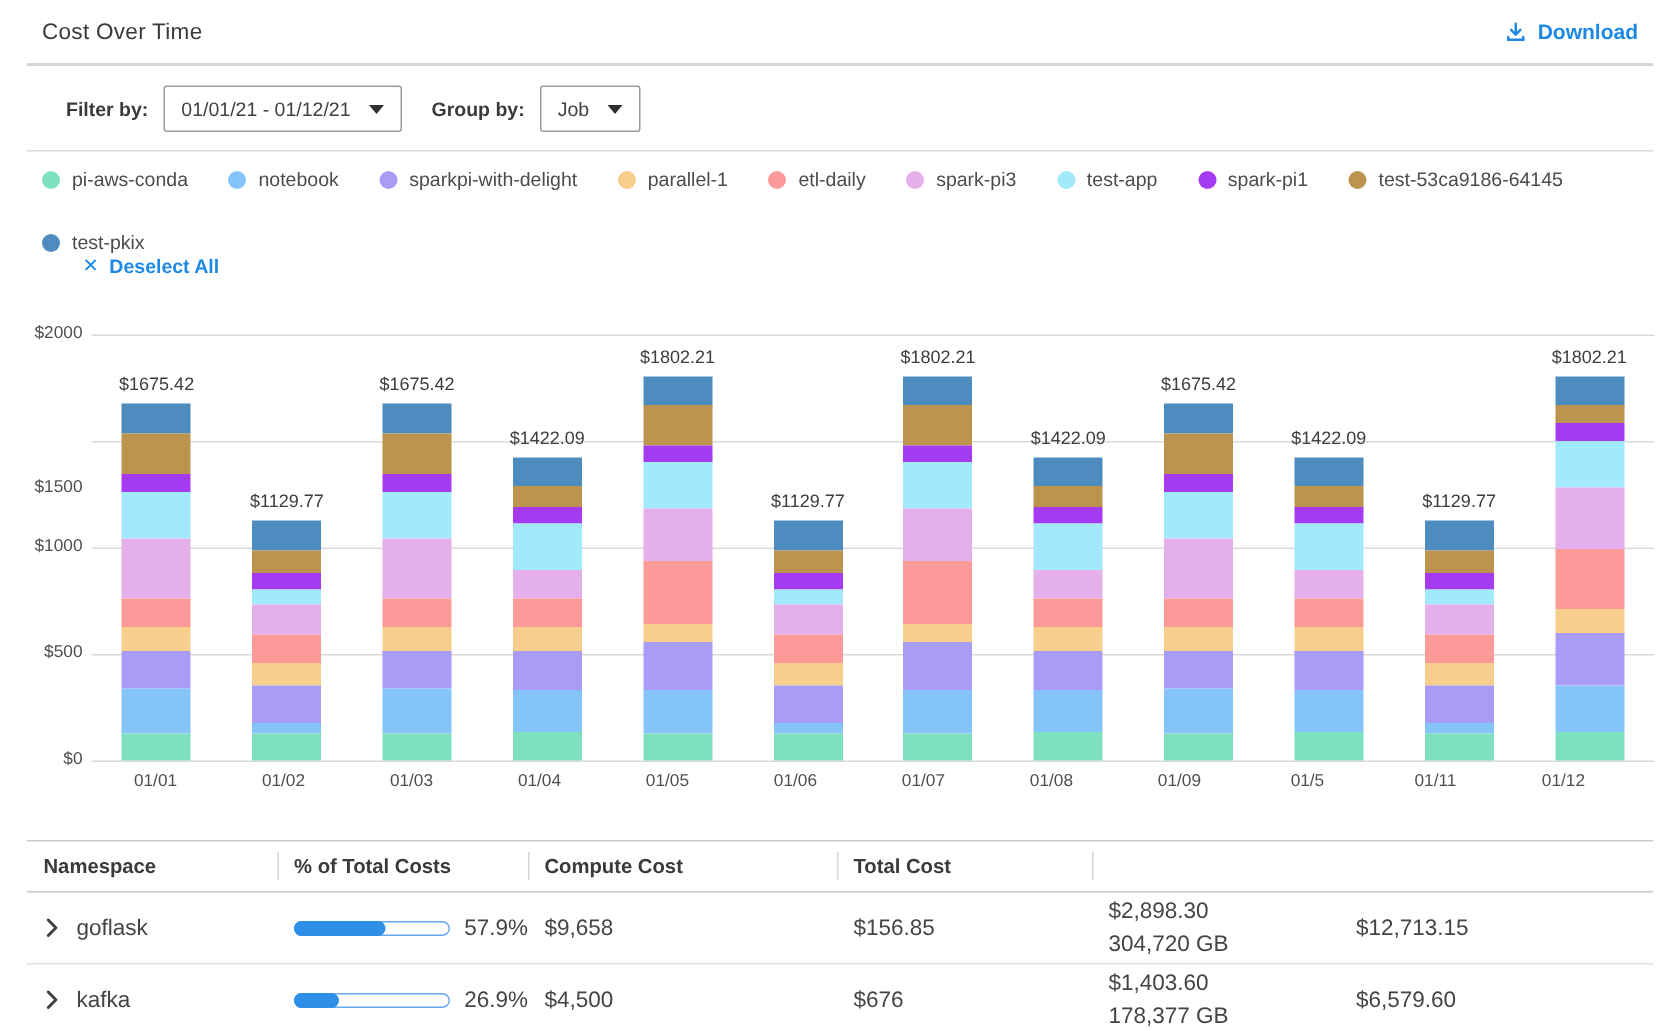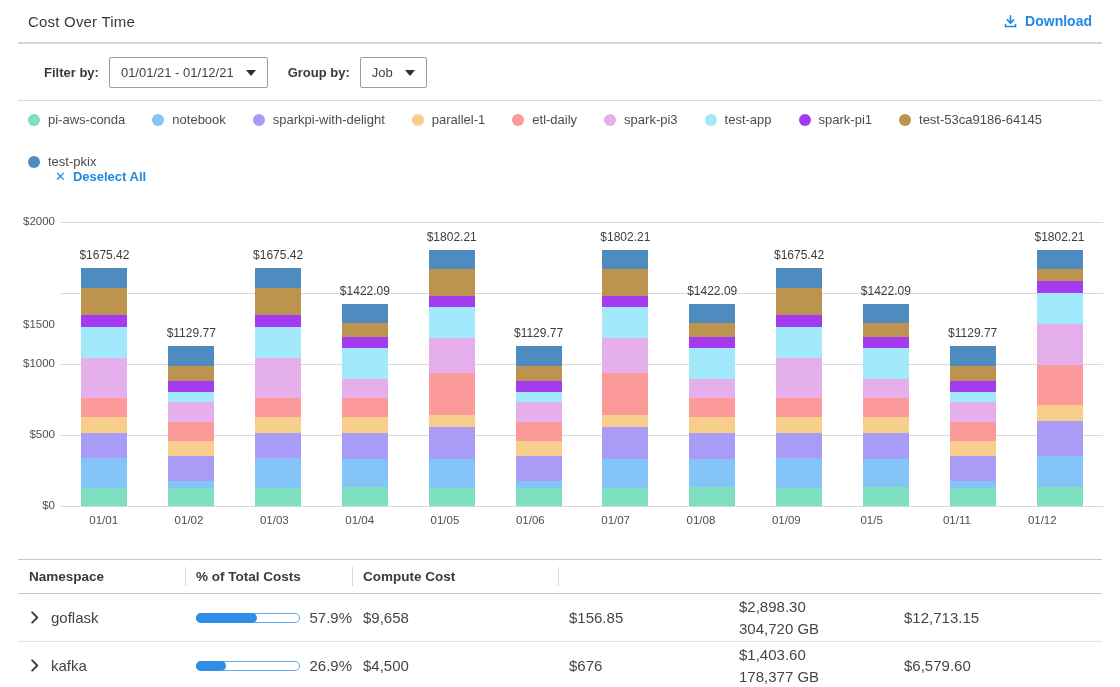--- a/index.html
+++ b/index.html
@@ -357,20 +357,21 @@
         <span>01/11</span>
         <span>01/12</span>
       </div>
     </div>
 
   <div class="cost-table">
     <div class="t-grid t-head">
       <div class="th">Namespace</div>
       <div class="th">% of Total Costs</div>
       <div class="th">Compute Cost</div>
+      <div class="th">Total Cost</div>
       <div class="th-end"></div>
     </div>
     <div id="table-body">
         <div class="t-grid t-row">
           <div class="td td-ns">
             <span class="chev">
               <svg width="11" height="13" viewBox="0 0 10 14" fill="none" stroke="#3f3f3f" stroke-width="2.1" stroke-linecap="round" stroke-linejoin="round">
                 <path d="M2.5 1.5L8 7 2.5 12.5"></path>
               </svg>
             </span>

